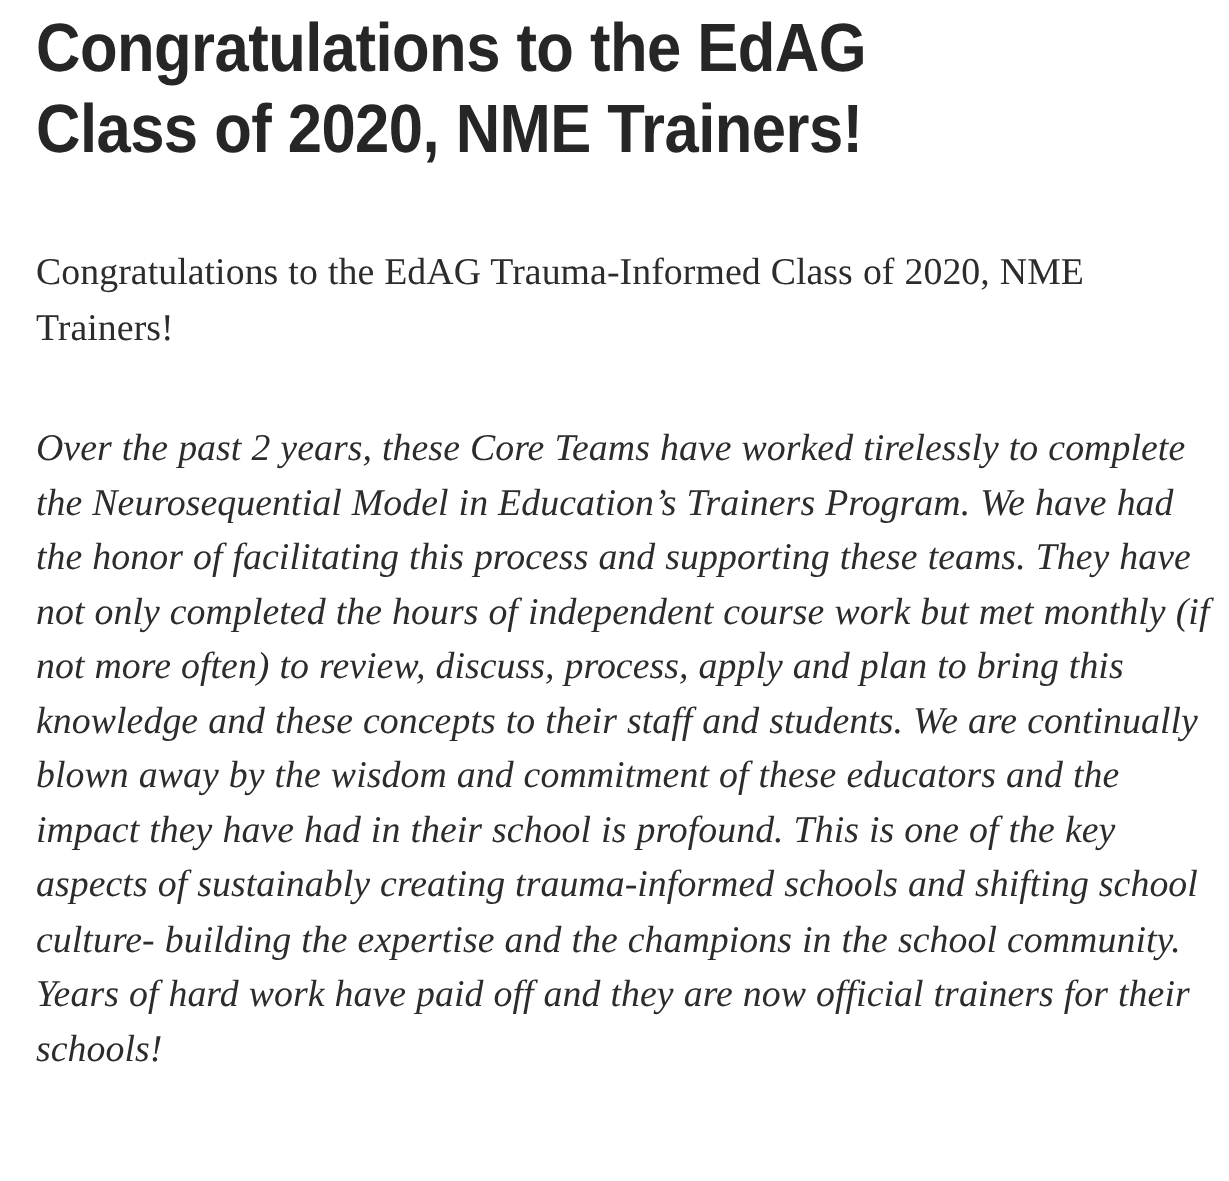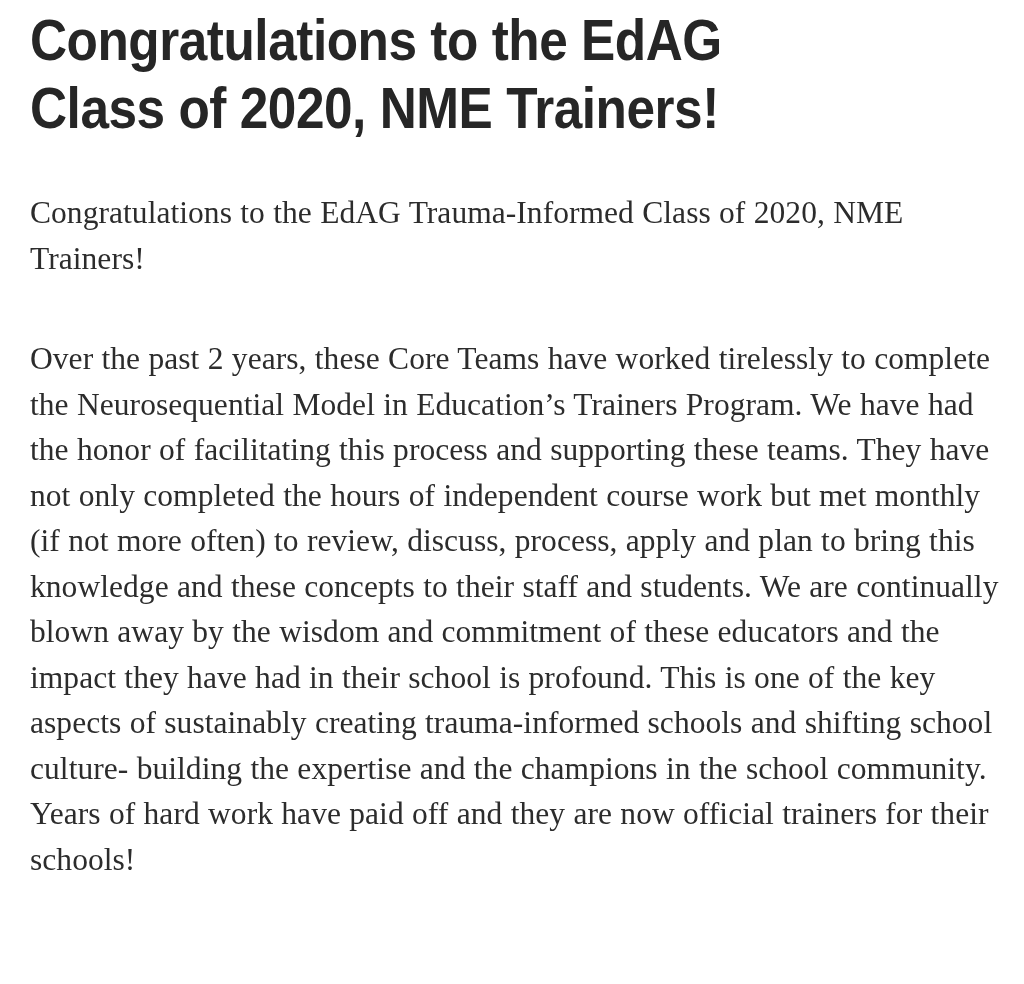--- a/index.html
+++ b/index.html
@@ -39,39 +39,40 @@
     letter-spacing: -0.5px;
     color: #262626;
     transform: scaleX(0.90);
     transform-origin: left top;
     white-space: pre-line;
   }
 
   
   .post-body {
     position: absolute;
-    top: 190px;
+    top: 204px;
     left: 30px;
     width: 985px;
   }
 
   .para {
     margin: 0;
     padding: 0;
     color: #2c2c2c;
     font-family: "Liberation Serif", "DejaVu Serif", serif;
     font-size: 31.5px;
     line-height: 45.5px;
     letter-spacing: 0.05px;
     word-spacing: 0.4px;
     text-align: left;
   }
 
   .para + .para {
     margin-top: 55px;
+    font-style: italic;
   }
 
   .para.tight + .para.tight {
     margin-top: 0;
   }
 </style>
 </head>
 <body>
 
 <div class="page">

